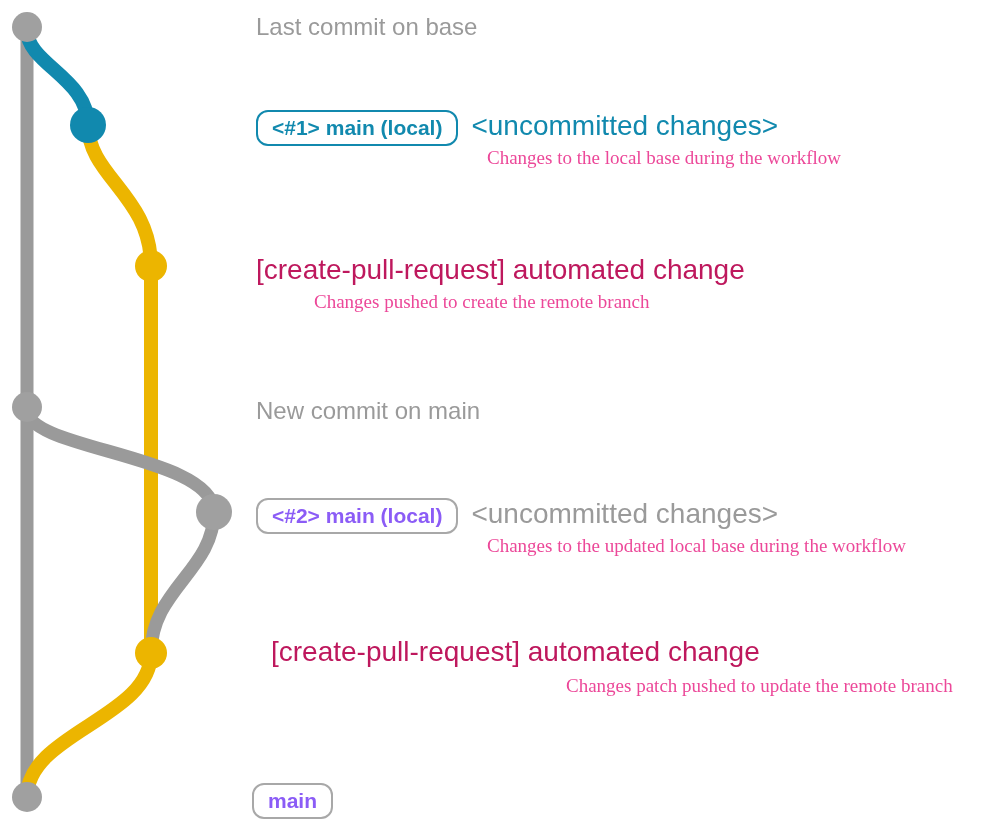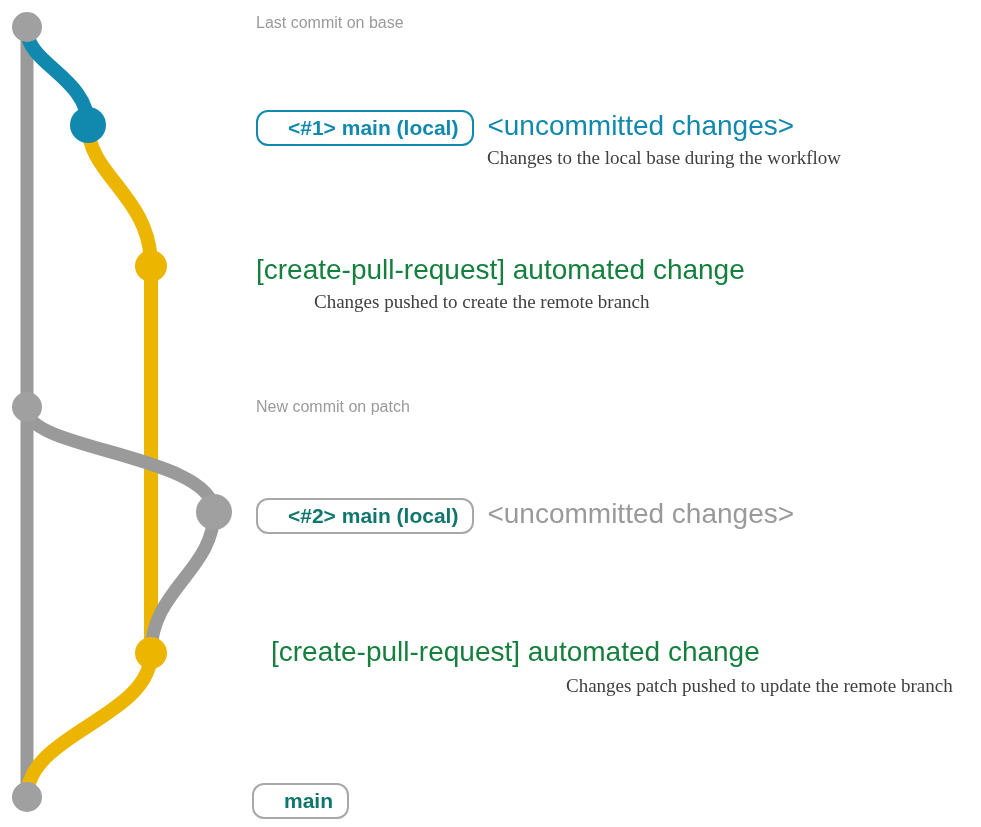--- a/index.html
+++ b/index.html
@@ -36,55 +36,55 @@
     position: absolute;
     display: flex;
     align-items: baseline;
     white-space: nowrap;
   }
 
   .badge {
     display: inline-block;
     border: 2px solid #999999;
     border-radius: 12px;
-    padding: 5px 14px 6px 30px;
+    padding: 5px 14px 6px 14px;
     font-size: 21px;
     font-weight: 700;
     line-height: 1;
     color: #999999;
     background: #ffffff;
     font-family: "Liberation Sans", sans-serif;
   }
   .badge.blue { border-color: #1189ae; color: #1189ae; }
   .badge.yellow { border-color: #ecb500; color: #ecb500; }
-  .badge.gray { border-color: #a8a8a8; color: #0f766e; }
+  .badge.gray { border-color: #a8a8a8; color: #8b5cf6; }
 
   .subject {
     font-size: 28px;
     font-weight: 400;
     line-height: 1;
     font-family: "Liberation Sans", sans-serif;
   }
   .subject.blue { color: #1189ae; }
-  .subject.yellow { color: #15803d; }
+  .subject.yellow { color: #be185d; }
   .subject.gray { color: #9a9a9a; }
 
   .heading {
-    font-size: 16px;
+    font-size: 24px;
     color: #9a9a9a;
     font-weight: 400;
     font-family: "Liberation Sans", sans-serif;
     line-height: 1;
   }
 
   .note {
     position: absolute;
     font-family: "Liberation Serif", serif;
     font-size: 19px;
-    color: #404040;
+    color: #ec4899;
     line-height: 1;
     white-space: nowrap;
   }
 
   .gap { display: inline-block; width: 13px; }
 </style>
 </head>
 <body>
 
 <svg id="graph-svg" viewBox="0 0 981 827" xmlns="http://www.w3.org/2000/svg">
@@ -124,28 +124,29 @@
     <span class="subject blue">&lt;uncommitted changes&gt;</span>
   </div>
   <div class="note" style="left:487px; top:148px;">Changes to the local base during the workflow</div>
 
   <div class="row" style="left:256px; top:256px;">
     <span class="subject yellow">[create-pull-request] automated change</span>
   </div>
   <div class="note" style="left:270px; top:292px;margin-left:44px;">Changes pushed to create the remote branch</div>
 
   <div class="row" style="left:256px; top:399px;">
-    <span class="heading">New commit on patch</span>
+    <span class="heading">New commit on main</span>
   </div>
 
   <div class="row" style="left:256px; top:498px;">
     <span class="badge gray">&lt;#2&gt; main (local)</span>
     <span class="gap"></span>
     <span class="subject gray">&lt;uncommitted changes&gt;</span>
   </div>
+  <div class="note" style="left:487px; top:536px;">Changes to the updated local base during the workflow</div>
 
   <div class="row" style="left:258px; top:638px;">
     <span class="gap"></span>
     <span class="subject yellow">[create-pull-request] automated change</span>
   </div>
   <div class="note" style="left:566px; top:676px;">Changes patch pushed to update the remote branch</div>
 
   <div class="row" style="left:252px; top:783px;">
     <span class="badge gray">main</span>
     <span class="gap"></span>

